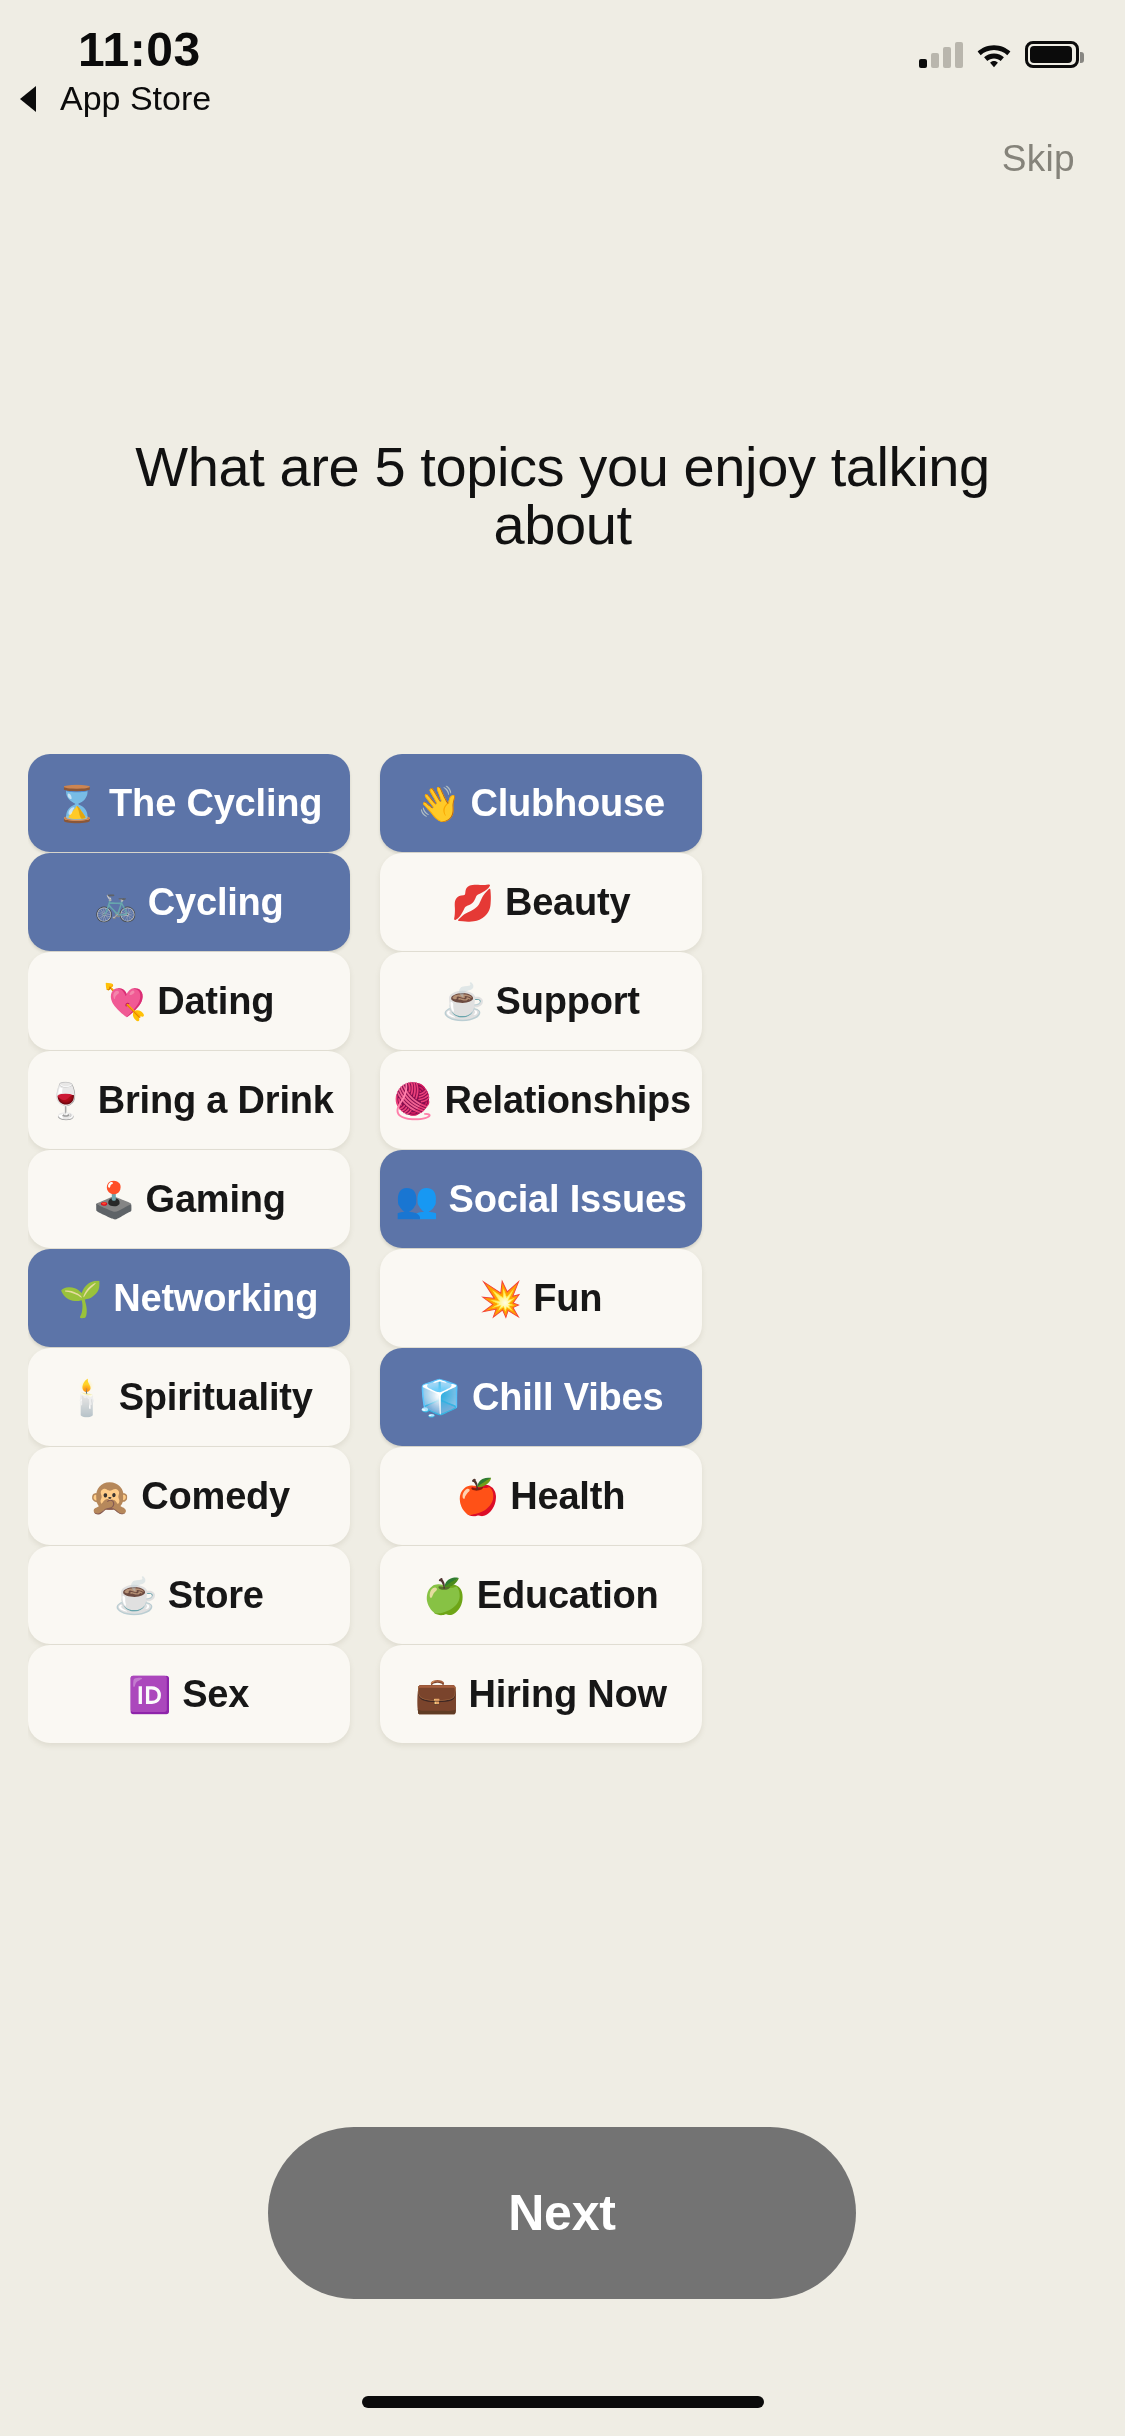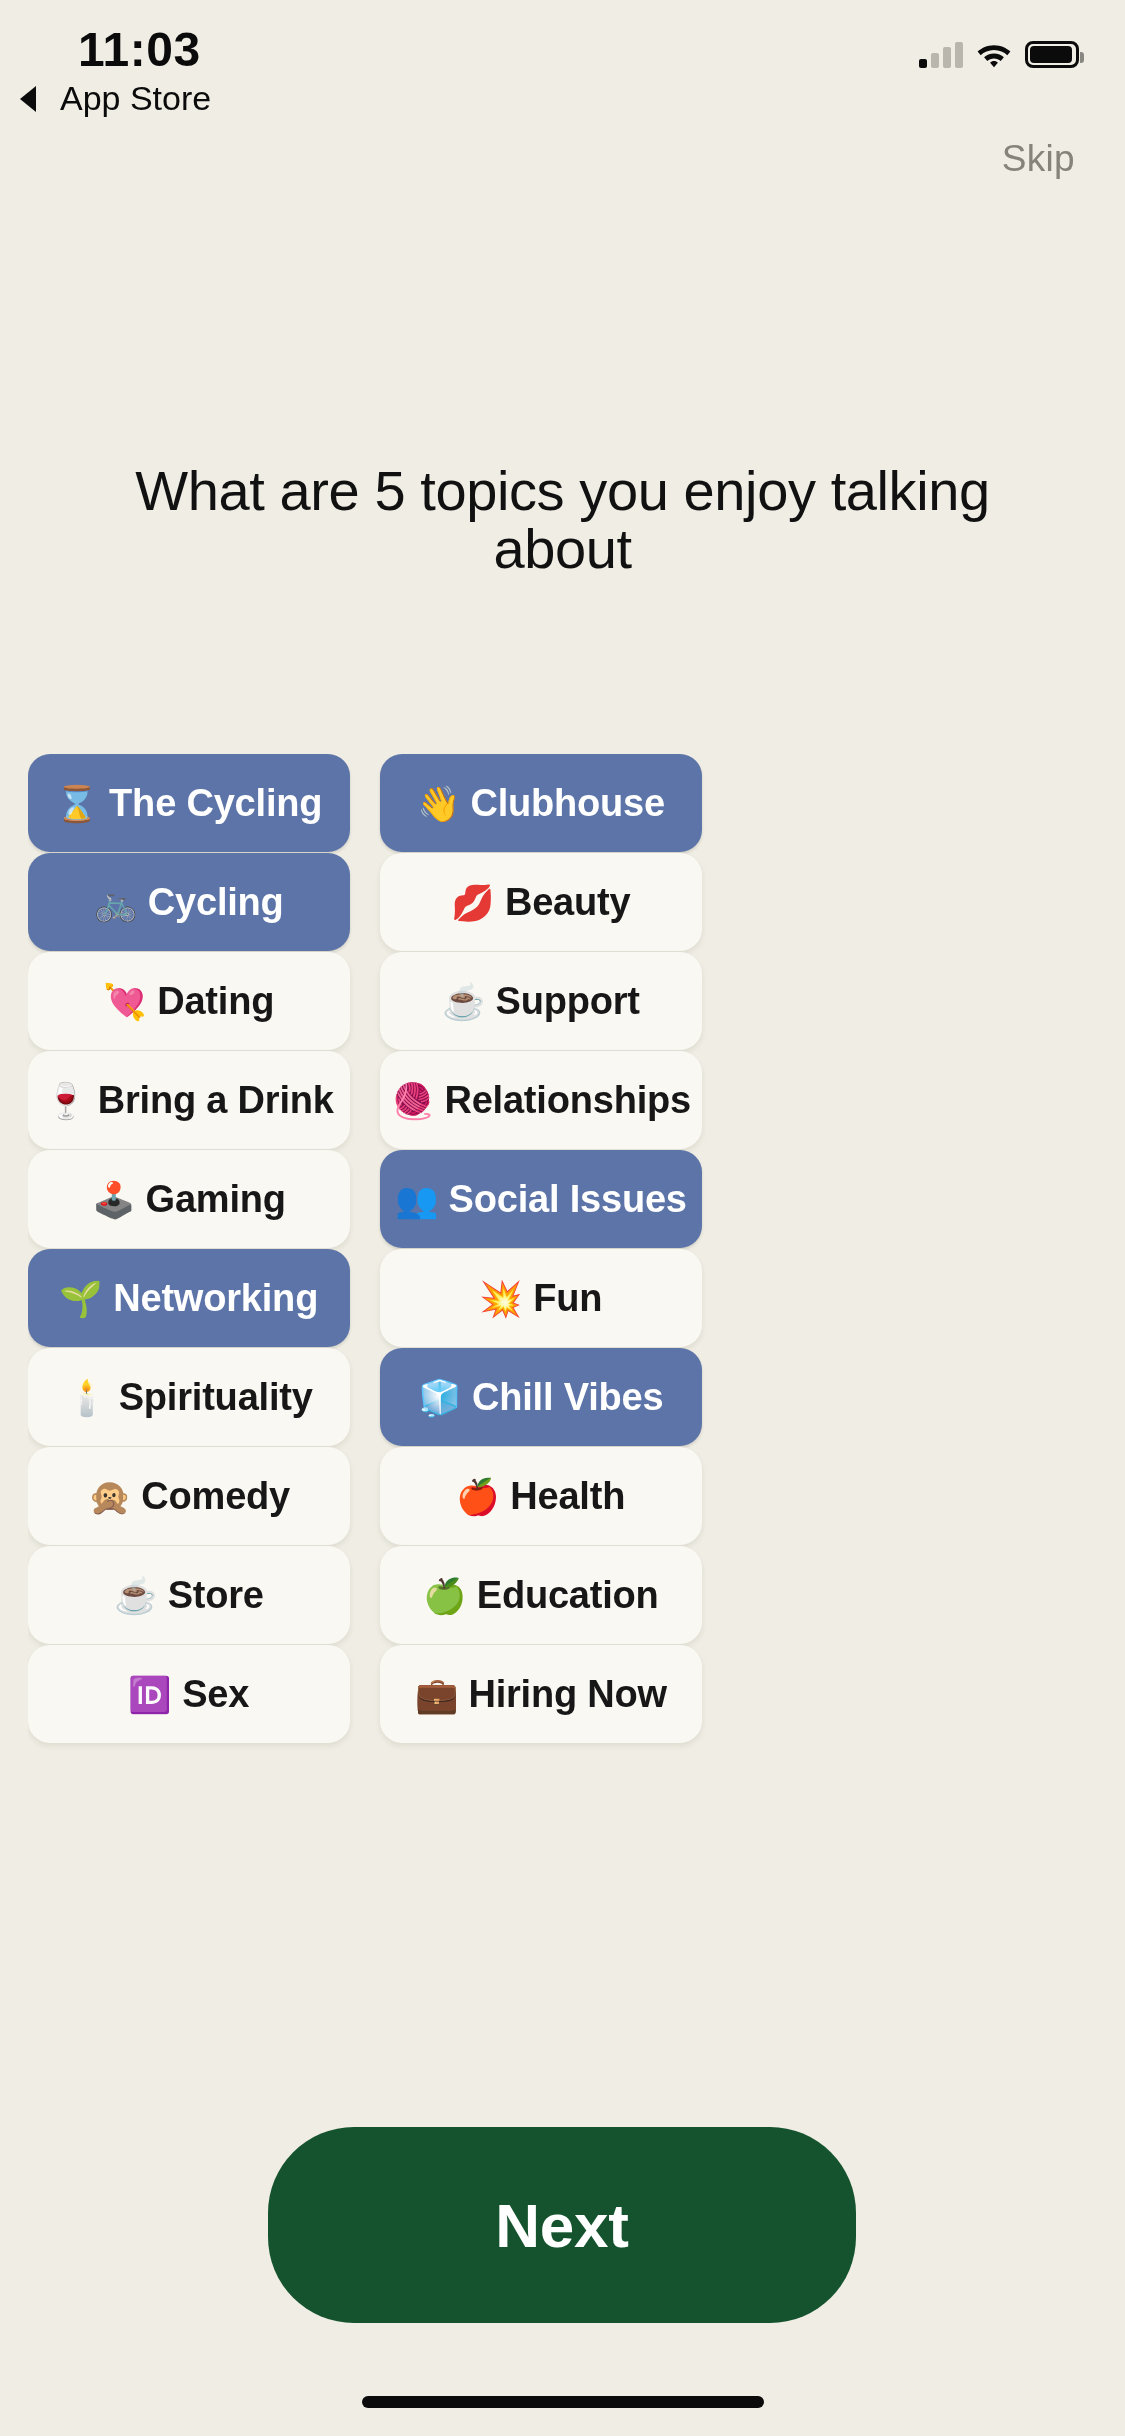--- a/index.html
+++ b/index.html
@@ -102,21 +102,21 @@
     color: #85837A;
     font-weight: 400;
     padding: 10px 14px;
     cursor: pointer;
     letter-spacing: 0.3px;
   }
 
   
   #page-title {
     position: absolute;
-    top: 424px;
+    top: 400px;
     left: 80px;
     width: 965px;
     text-align: center;
     font-size: 56px;
     line-height: 1.04;
     color: #111111;
     font-weight: 400;
     letter-spacing: -0.4px;
   }
 
@@ -170,28 +170,28 @@
 
   
   .cell { height: 99px; }
 
   
   #next-button {
     position: absolute;
     left: 268px;
     top: 2127px;
     width: 588px;
-    height: 196px;
+    height: 172px;
     border-radius: 86px;
-    background: #14532d;
+    background: #737373;
     color: #FFFFFF;
     display: flex;
     align-items: center;
     justify-content: center;
-    font-size: 62px;
+    font-size: 50px;
     font-weight: 700;
     cursor: pointer;
     letter-spacing: -0.2px;
   }
 
   
   #bottom-fade {
     position: absolute;
     left: 0;
     top: 2212px;

